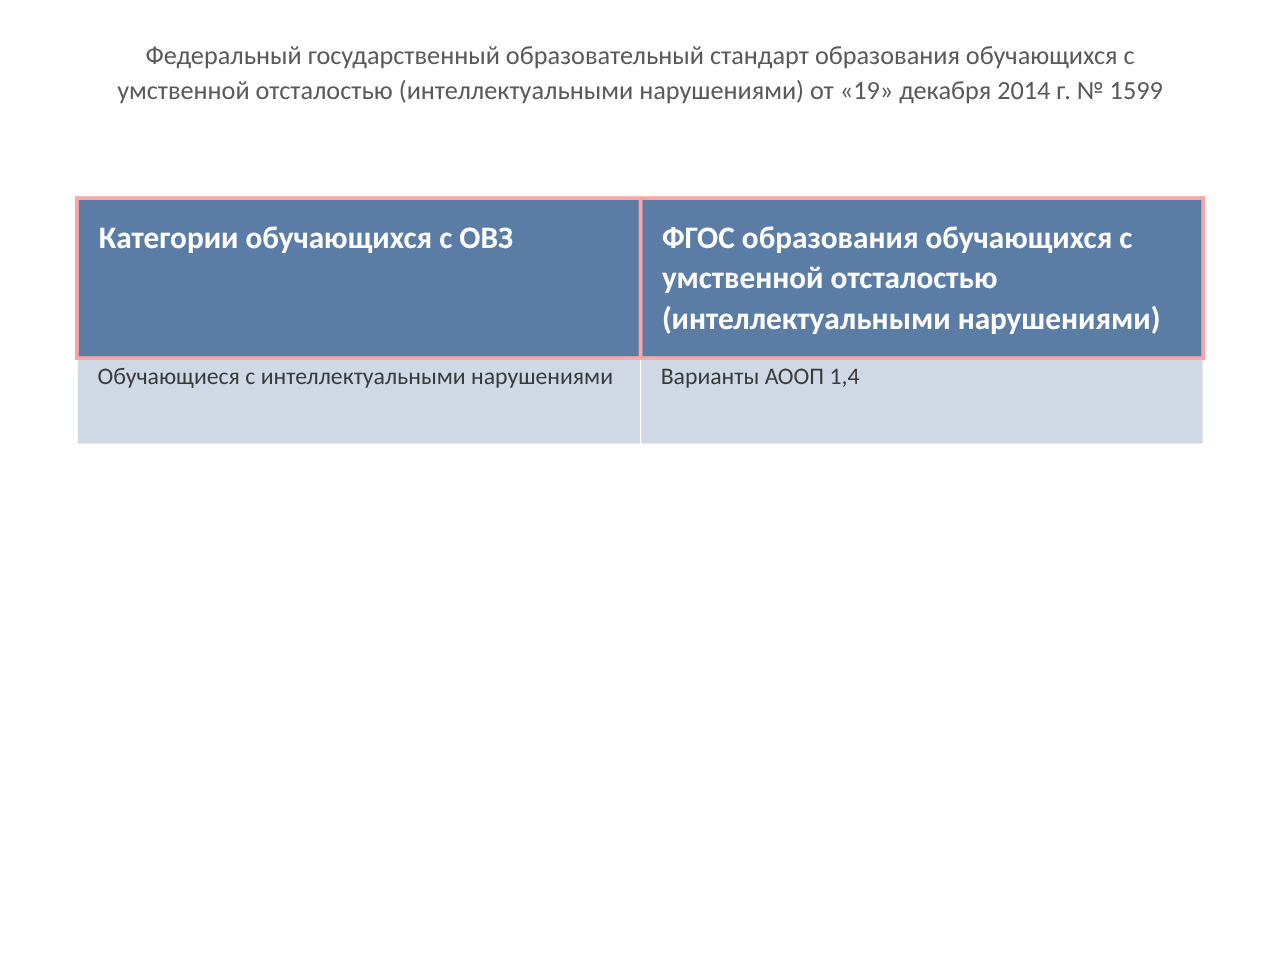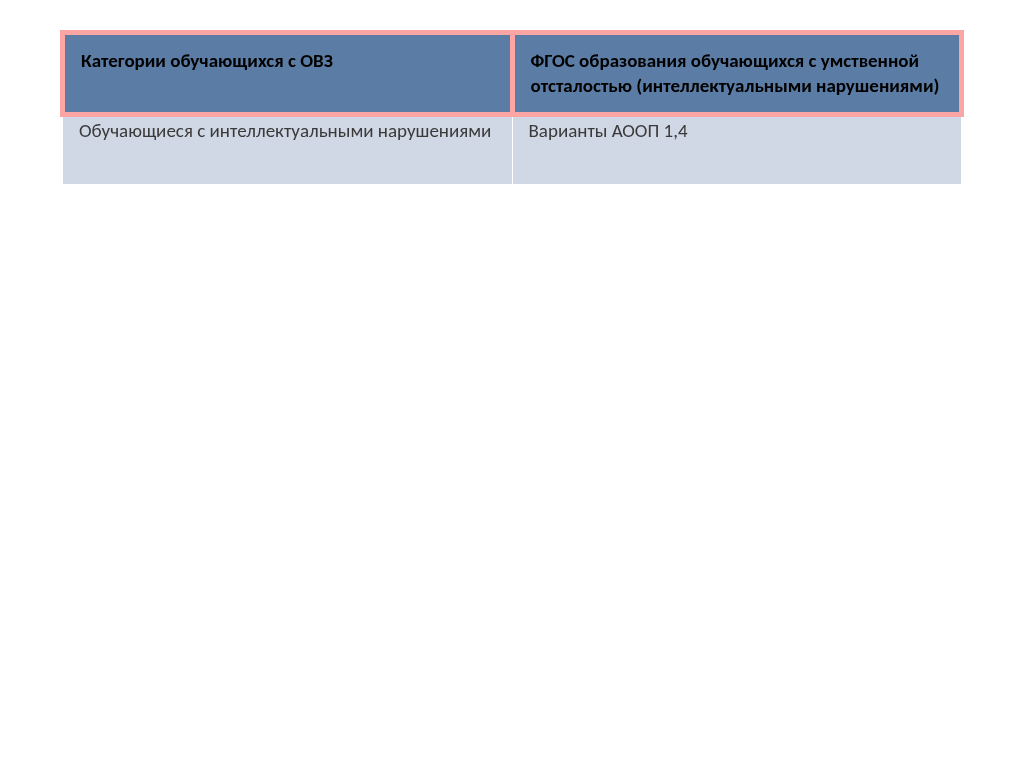--- a/index.html
+++ b/index.html
@@ -27,46 +27,47 @@
       margin-bottom: 70px;
       font-weight: normal;
       padding: 0 20px;
     }
     .table {
       width: 100%;
       border-collapse: collapse;
     }
     .table th {
       background: #5b7ca4;
-      color: #000000;
+      color: #ffffff;
       font-weight: bold;
       text-align: left;
       padding: 14px 16px;
-      font-size: 19px;
+      font-size: 25px;
       line-height: 1.3;
       vertical-align: top;
-      border: 5px solid #fca5a5;
+      border: 3px solid #fca5a5;
     }
     .table th:first-child {
       width: 50%;
     }
     .table td {
       background: #d1d8e5;
       color: #3a3a3a;
       padding: 2px 16px 40px 16px;
       font-size: 19px;
       line-height: 1.3;
       vertical-align: top;
       border: 1px solid #ffffff;
     }
   </style>
 </head>
 <body>
 
 <div class="slide">
+  <h1 class="title">Федеральный государственный образовательный стандарт образования обучающихся с умственной отсталостью (интеллектуальными нарушениями) от «19» декабря 2014 г. № 1599</h1>
 
   <table class="table">
     <thead>
       <tr>
         <th>Категории обучающихся с ОВЗ</th>
         <th>ФГОС образования обучающихся с умственной отсталостью (интеллектуальными нарушениями)</th>
       </tr>
     </thead>
     <tbody>
       <tr>

